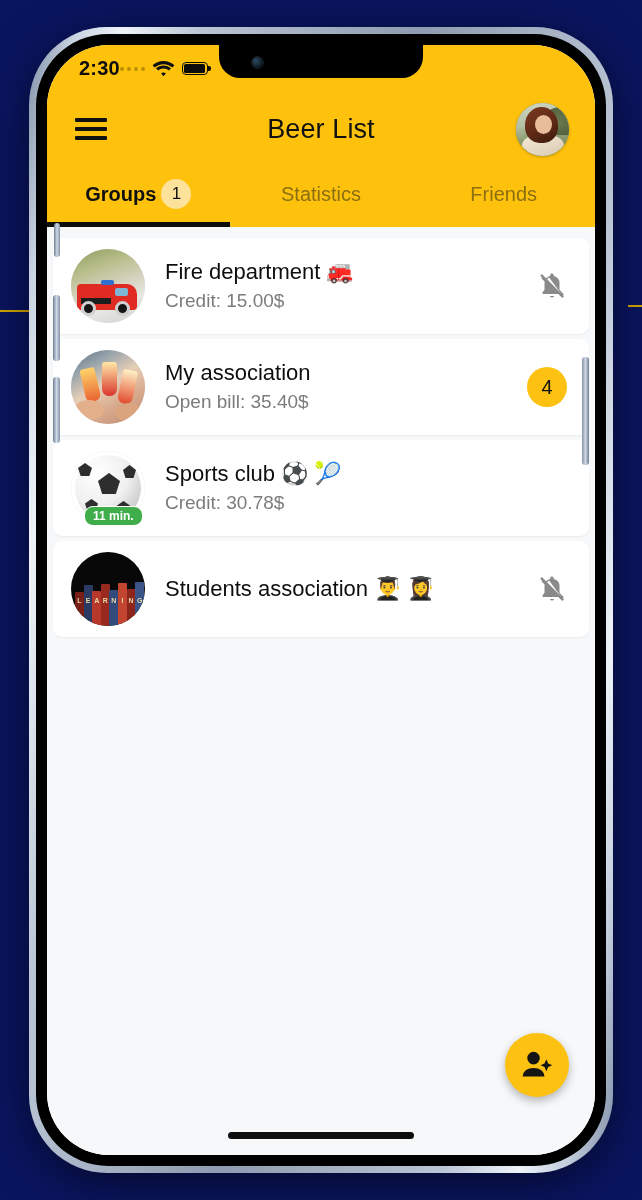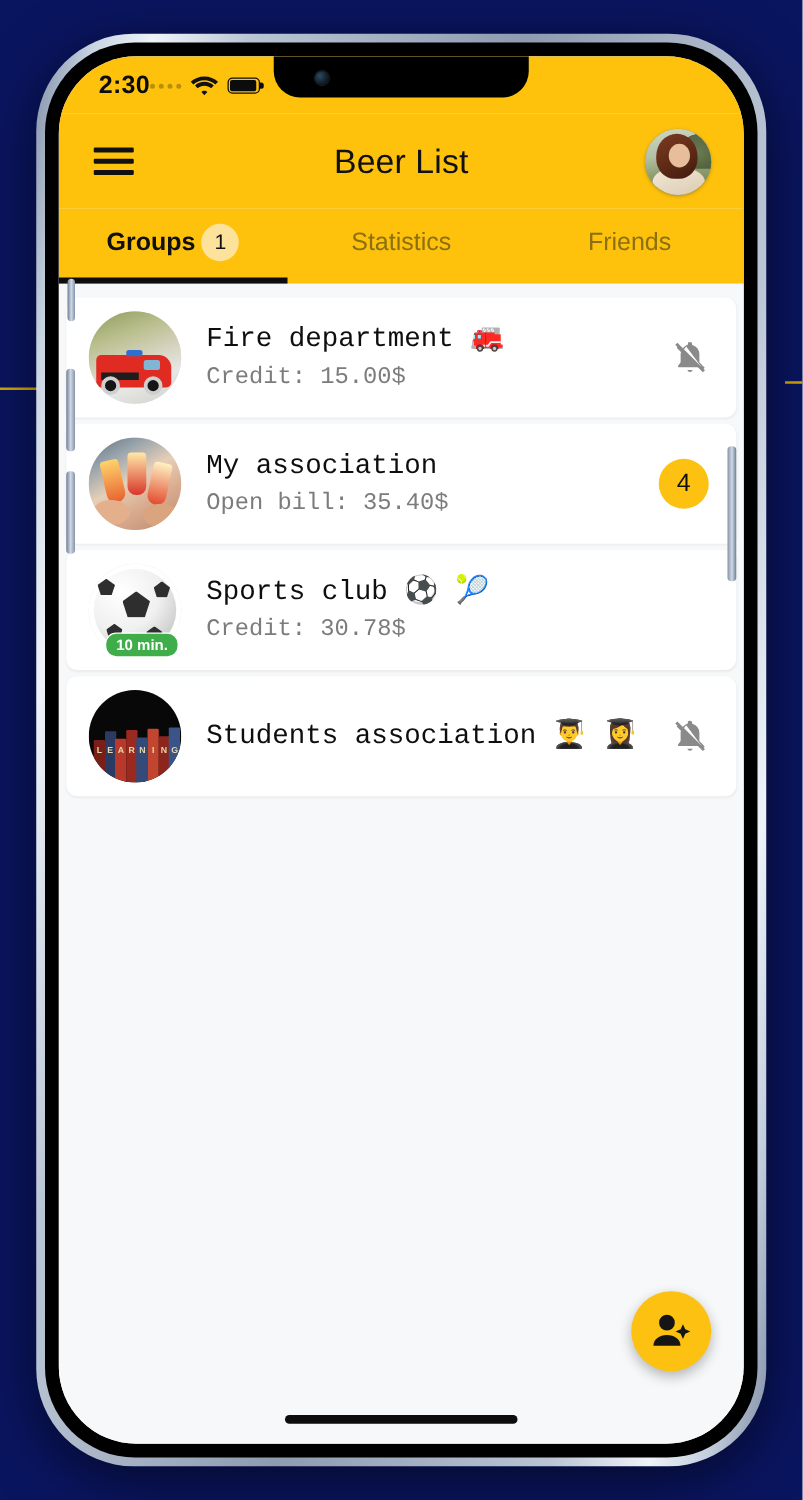--- a/index.html
+++ b/index.html
@@ -141,21 +141,21 @@
   .thumb {
     width:74px; height:74px; border-radius:50%; overflow:hidden; position:relative;
     background:#ddd;
   }
   .time-chip {
     position:absolute; left:13px; bottom:-1px;
     background:#3fae4a; color:#fff; font-size:12px; font-weight:bold;
     padding:2px 8px; border-radius:9px; white-space:nowrap;
     border:1.5px solid #fff;
   }
-  .card-body { flex:1; padding-left:20px; min-width:0;font-family:Liberation Mono, monospace; }
+  .card-body { flex:1; padding-left:20px; min-width:0; }
   .card-title { font-size:22px; color:#0e0e0e; line-height:1.25; white-space:nowrap; }
   .card-sub   { font-size:19px; color:#7c7c7c; line-height:1.3; margin-top:3px; }
   .card-right { width:46px; display:flex; align-items:center; justify-content:flex-end; flex:none; }
   .count-badge {
     width:40px; height:40px; border-radius:50%; background:#FDC112;
     display:flex; align-items:center; justify-content:center;
     font-size:20px; color:#111;
   }
 
   
@@ -345,21 +345,21 @@
             <div class="thumb">
               <div class="art-ball">
                 <div class="b"></div>
                 <div class="p0"></div>
                   <div class="p1"></div>
                   <div class="p2"></div>
                 <div class="p3"></div>
                   <div class="p4"></div>
               </div>
             </div>
-            <span class="time-chip">10 min.</span>
+            <span class="time-chip">11 min.</span>
           </div>
           <div class="card-body">
             <div class="card-title">Sports club ⚽ 🎾</div>
             <div class="card-sub">Credit: 30.78$</div>
           </div>
           <div class="card-right"></div>
         </div>
 
         <div class="card">
           <div class="thumb-wrap">

